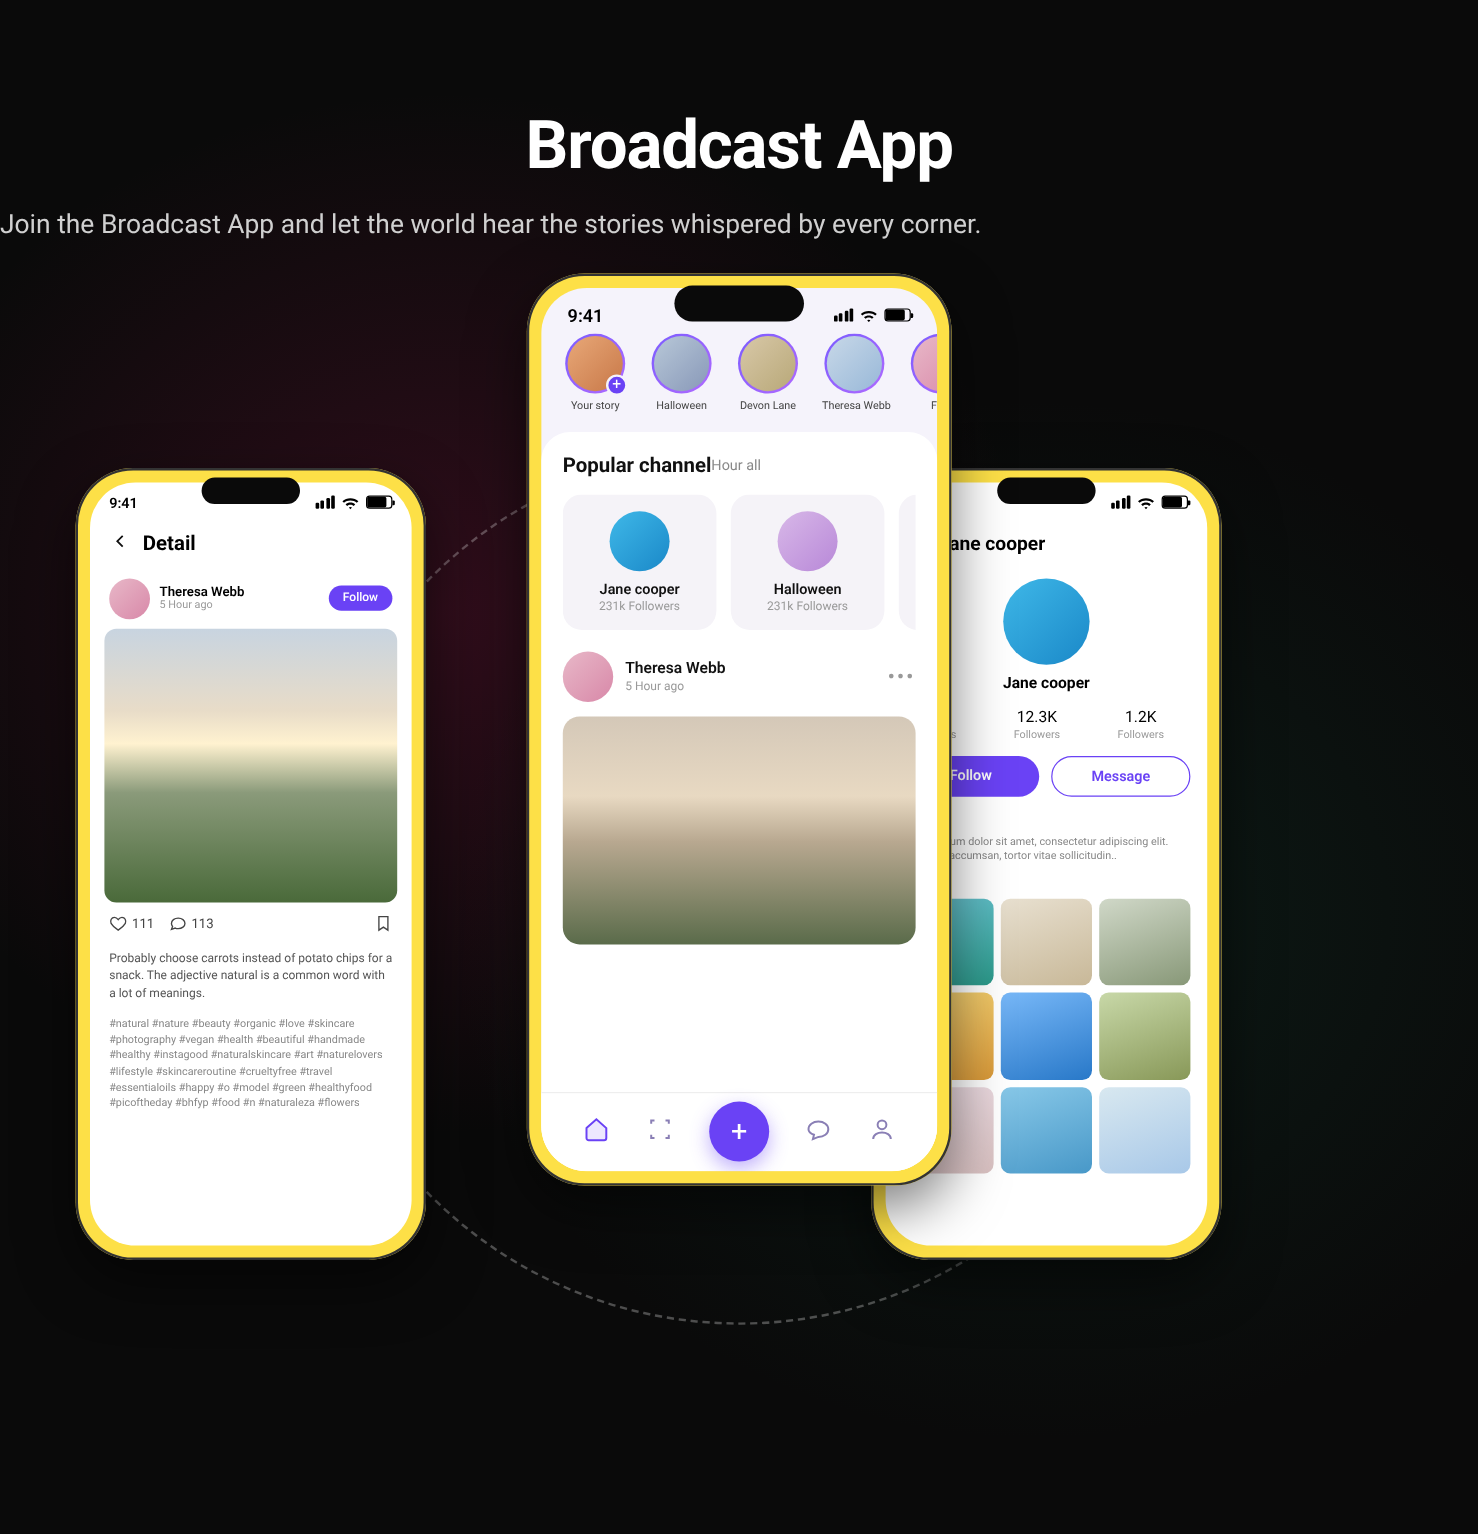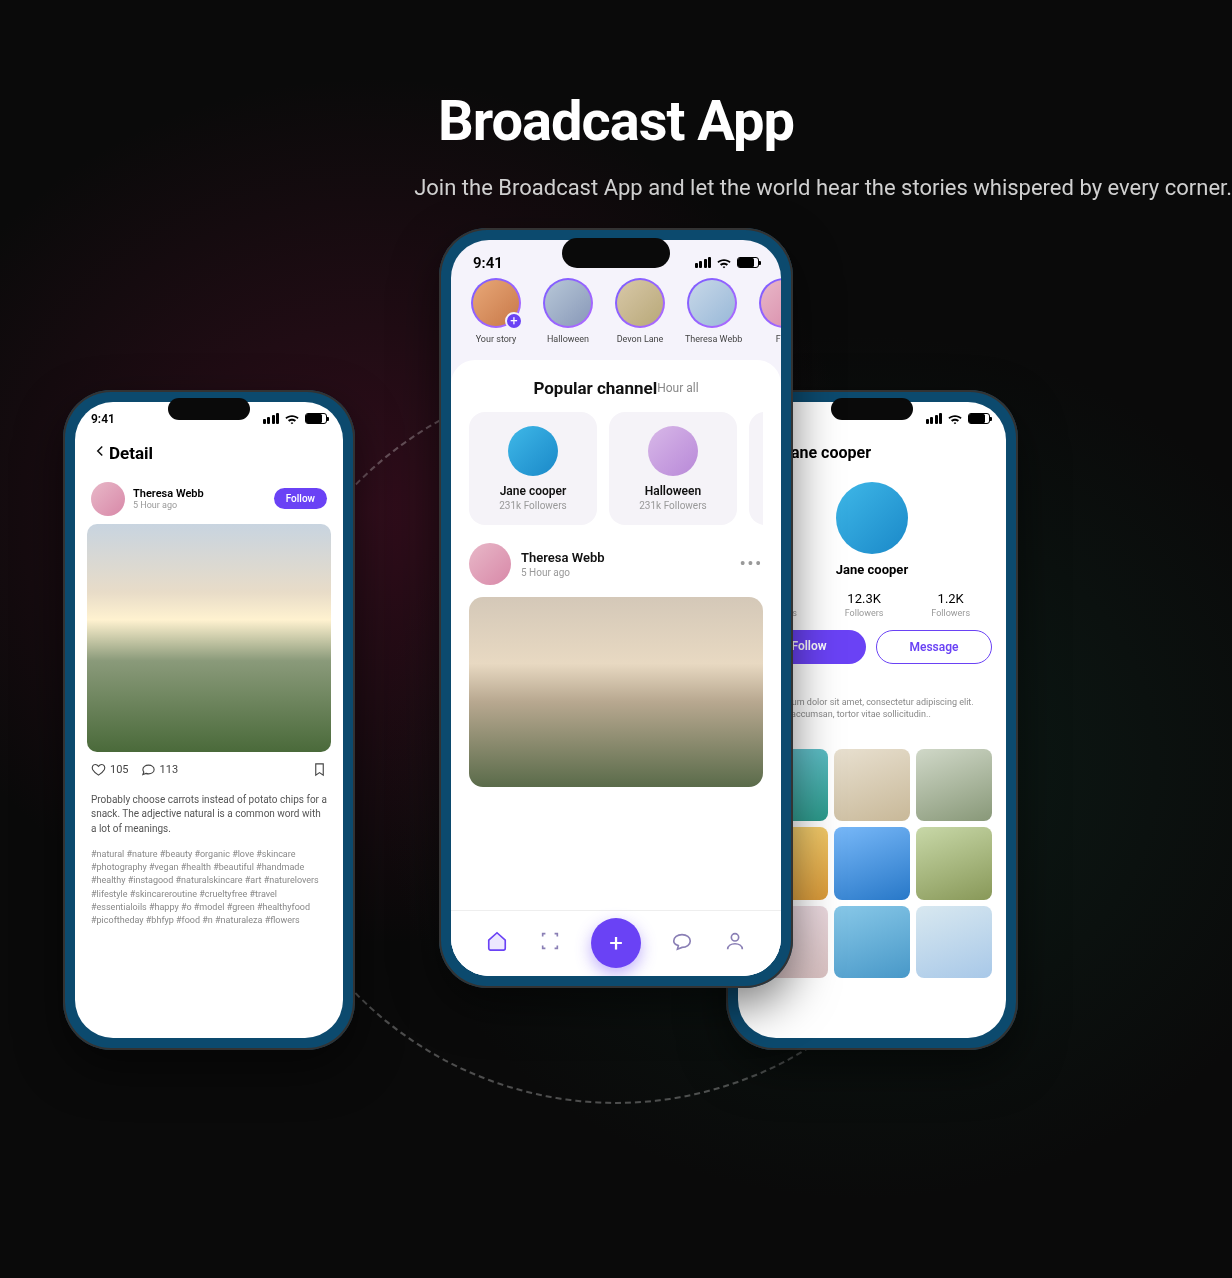--- a/index.html
+++ b/index.html
@@ -1,23 +1,23 @@
 <!DOCTYPE html>
 <html><head>
 <meta charset="utf-8">
 <style>
 *{margin:0;padding:0;box-sizing:border-box;font-family:-apple-system,BlinkMacSystemFont,"Segoe UI",Roboto,sans-serif}
 body{background:radial-gradient(ellipse at 30% 40%,rgba(120,20,60,0.35) 0%,transparent 40%),radial-gradient(ellipse at 70% 60%,rgba(20,80,60,0.25) 0%,transparent 40%),#0a0a0a;width:1232px;height:1278px;overflow:hidden;position:relative}
 .hero-title{color:#fff;font-size:56px;font-weight:700;text-align:center;padding-top:88px;letter-spacing:-1px}
-.hero-sub{color:#d0d0d0;font-size:22px;text-align:right;margin-top:18px;line-height:1.45;font-weight:400}
+.hero-sub{color:#d0d0d0;font-size:22px;text-align:left;margin-top:18px;line-height:1.45;font-weight:400}
 .phones{position:relative;width:100%;height:980px;margin-top:16px}
 .orbit{position:absolute;width:730px;height:730px;left:251px;top:154px;border:2px dashed rgba(255,255,255,0.28);border-radius:50%}
 
 
-.phone{position:absolute;background:#0c4a6e;border-radius:48px;padding:12px;box-shadow:0 18px 46px rgba(0,0,0,0.5),inset 0 0 0 2px #333}
+.phone{position:absolute;background:#fde047;border-radius:48px;padding:12px;box-shadow:0 18px 46px rgba(0,0,0,0.5),inset 0 0 0 2px #333}
 .phone.center{width:354px;height:760px;left:439px;top:8px;z-index:3}
 .phone.left{width:292px;height:660px;left:63px;top:170px;z-index:1;transform:scale(1)}
 .phone.right{width:292px;height:660px;left:726px;top:170px;z-index:1}
 .screen{background:#fff;width:100%;height:100%;border-radius:38px;overflow:hidden;position:relative}
 .notch{position:absolute;top:10px;left:50%;transform:translateX(-50%);width:108px;height:30px;background:#0a0a0a;border-radius:18px;z-index:10}
 .phone.left .notch,.phone.right .notch{width:82px;height:22px;top:8px}
 
 
 .status{display:flex;justify-content:space-between;align-items:center;padding:14px 22px 6px;font-size:15px;font-weight:600}
 .phone.left .status,.phone.right .status{font-size:12px;padding:10px 16px 4px}
@@ -40,21 +40,21 @@
 .ha-btn svg{width:18px;height:18px;stroke:#333;fill:none;stroke-width:1.8}
 
 .stories{display:flex;gap:18px;padding:0 18px 16px;overflow:hidden}
 .story{flex:0 0 auto;width:54px;text-align:center}
 .story-ring{width:50px;height:50px;border-radius:50%;padding:2px;background:linear-gradient(135deg,#7b5cff,#b06aff);margin:0 auto;position:relative}
 .story-img{width:100%;height:100%;border-radius:50%;background:#ddd;display:block}
 .story-add{position:absolute;bottom:-2px;right:-2px;width:18px;height:18px;border-radius:50%;background:#6a42f5;color:#fff;display:flex;align-items:center;justify-content:center;font-size:13px;border:2px solid #f5f3fb}
 .story-name{font-size:9px;color:#444;margin-top:6px;white-space:nowrap}
 
 .c-card{background:#fff;border-radius:24px 24px 0 0;flex:1;padding:18px 18px 0;overflow:hidden}
-.sec-head{display:flex;justify-content:center;align-items:center;margin-bottom:14px}
+.sec-head{display:flex;justify-content:flex-start;align-items:center;margin-bottom:14px}
 .sec-title{font-size:17px;font-weight:700;color:#111}
 .sec-view{font-size:12px;color:#888}
 .channels{display:flex;gap:12px;overflow:hidden}
 .chan{flex:0 0 128px;background:#f5f3f8;border-radius:16px;padding:14px 10px;text-align:center}
 .chan-av{width:50px;height:50px;border-radius:50%;margin:0 auto 8px;background:#ccc}
 .chan-name{font-size:12px;font-weight:600;color:#111}
 .chan-fol{font-size:10px;color:#999;margin-top:2px}
 
 .post-head{display:flex;align-items:center;gap:10px;margin-top:18px}
 .post-av{width:42px;height:42px;border-radius:50%;background:#f2b3c0}
@@ -62,21 +62,21 @@
 .post-time{font-size:10px;color:#999;margin-top:2px}
 .post-more{margin-left:auto;color:#999;letter-spacing:2px;font-weight:700}
 .post-img{width:100%;height:190px;border-radius:14px;margin-top:12px;background:linear-gradient(180deg,#d4c8b8 0%,#e8d9c2 35%,#b8a890 55%,#5a6b4a 100%)}
 
 .navbar{position:absolute;bottom:0;left:0;right:0;height:66px;background:#fff;display:flex;align-items:center;justify-content:space-around;padding:0 20px;border-top:1px solid #eee}
 .nav-btn svg{width:22px;height:22px;stroke:#8a7fb5;fill:none;stroke-width:1.8}
 .nav-btn.active svg{stroke:#6a42f5;fill:rgba(106,66,245,0.12)}
 .nav-fab{width:50px;height:50px;border-radius:50%;background:#6a42f5;display:flex;align-items:center;justify-content:center;color:#fff;font-size:24px;box-shadow:0 6px 16px rgba(106,66,245,0.42)}
 
 
-.l-head{display:flex;align-items:center;padding:12px 16px}
+.l-head{display:flex;align-items:center;gap:10px;padding:12px 16px}
 .back-ic svg{width:18px;height:18px;stroke:#111;fill:none;stroke-width:2}
 .l-title{font-size:17px;font-weight:700}
 .l-post-head{display:flex;align-items:center;gap:8px;padding:6px 16px 8px}
 .l-av{width:34px;height:34px;border-radius:50%;background:#f2b3c0}
 .l-auth{font-size:11px;font-weight:600}
 .l-time{font-size:9px;color:#999}
 .l-follow{margin-left:auto;background:#6a42f5;color:#fff;font-size:10px;padding:5px 12px;border-radius:12px;font-weight:500}
 .l-img{margin:0 12px;height:228px;border-radius:10px;background:linear-gradient(180deg,#c8d4e0 0%,#e8dcc8 30%,#fff2d0 42%,#8a9a7a 60%,#4a6a3a 100%)}
 .l-actions{display:flex;align-items:center;gap:12px;padding:10px 16px;font-size:11px;color:#444}
 .l-act{display:flex;align-items:center;gap:4px}
@@ -165,21 +165,21 @@
     <div class="l-time">5 Hour ago</div>
   </div>
   <div class="l-follow">Follow</div>
 </div>
 <div class="l-img"></div>
 <div class="l-actions">
   <div class="l-act">
             <svg viewBox="0 0 24 24">
               <path d="M12 21s-7-4.5-9.5-9C1 8 3 4 7 4c2 0 3.5 1 5 3 1.5-2 3-3 5-3 4 0 6 4 4.5 8C19 16.5 12 21 12 21z"></path>
             </svg>
-            <span>105</span>
+            <span>111</span>
           </div>
   <div class="l-act">
             <svg viewBox="0 0 24 24">
               <path d="M21 12c0 4-4 7-9 7-1.5 0-3-.3-4-.8L3 20l1.5-4C3.5 14.8 3 13.5 3 12c0-4 4-7 9-7s9 3 9 7z"></path>
             </svg>
             <span>113</span>
           </div>
   <div class="l-act l-bm">
             <svg viewBox="0 0 24 24">
               <path d="M6 3h12v18l-6-4-6 4z"></path>

